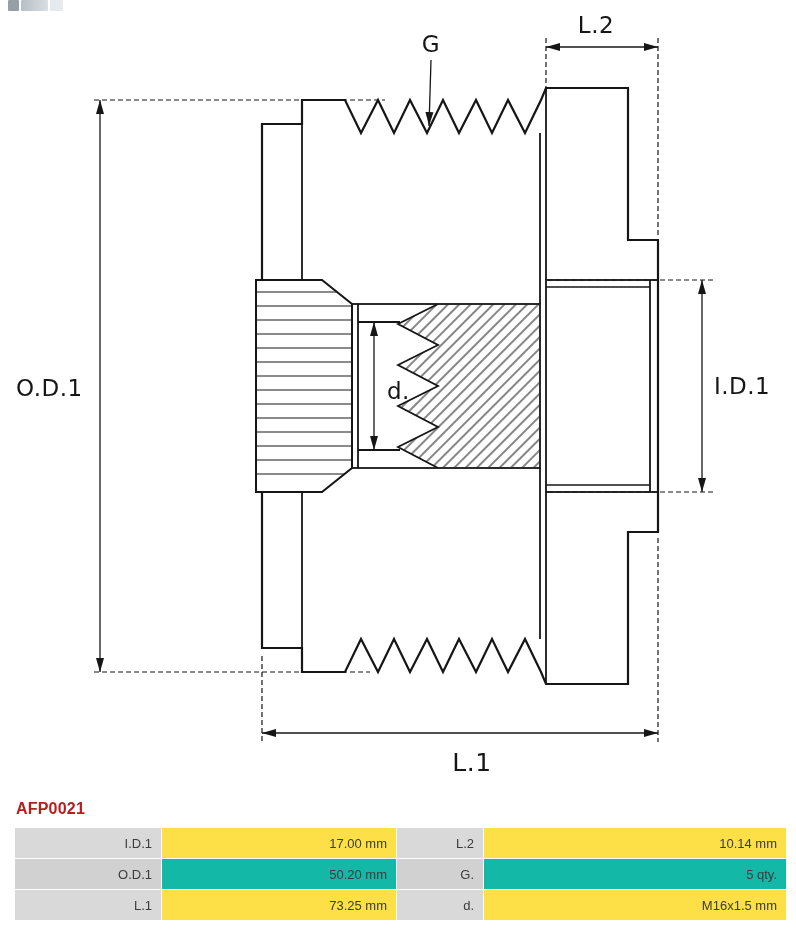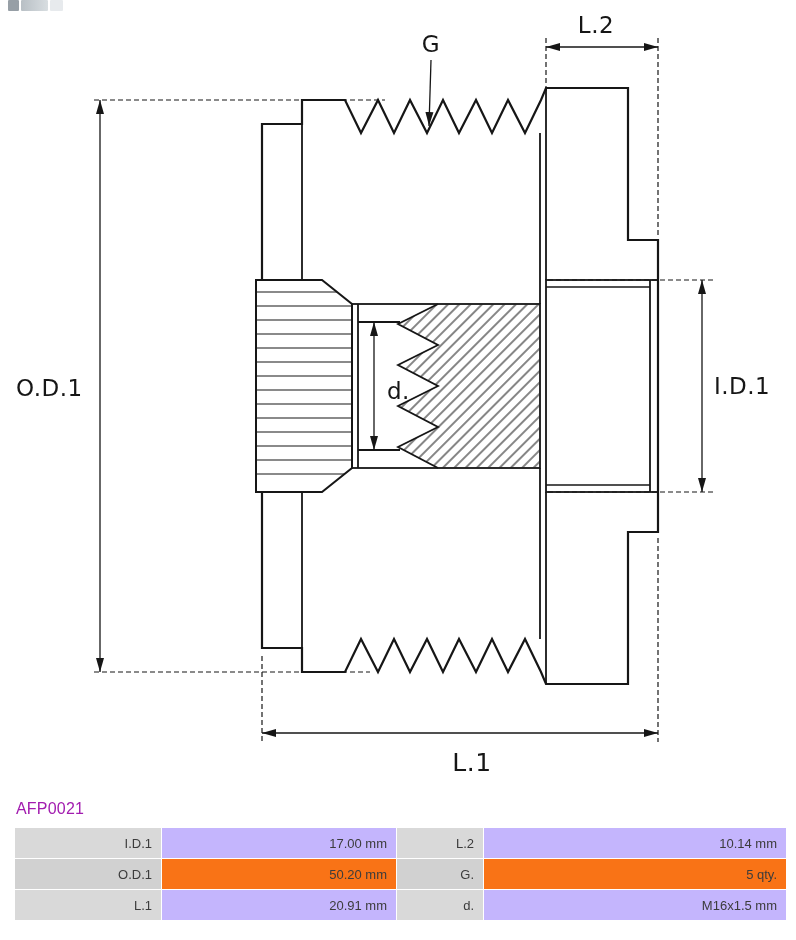--- a/index.html
+++ b/index.html
@@ -16,29 +16,29 @@
   .wm-s3{width:13px;background:#e2e6e9}
 
   svg.drawing{display:block}
   .dline{stroke:#161616;stroke-width:2.2;fill:none;stroke-linejoin:miter}
   .iline{stroke:#161616;stroke-width:1.8;fill:none}
   .tline{stroke:#161616;stroke-width:1.3;fill:none}
   .dash{stroke:#161616;stroke-width:1.2;fill:none;stroke-dasharray:5 3}
   .dlabel{font-family:"DejaVu Sans",sans-serif;font-size:23px;fill:#161616;letter-spacing:.5px}
   .dlabel.big{font-size:25px}
 
-  .part-number{margin:16px 0 9px 16px;font-size:16px;font-weight:normal;color:#a21caf;letter-spacing:.2px}
+  .part-number{margin:16px 0 9px 16px;font-size:16px;font-weight:bold;color:#b91c1c;letter-spacing:.2px}
 
   table.specs{width:768px;margin-left:14px;border-collapse:separate;border-spacing:1px;table-layout:fixed;
     font-size:13px;color:#3c3c3c}
   table.specs td{height:30px;padding:0 9px;text-align:right;vertical-align:middle;white-space:nowrap;overflow:hidden}
   td.lbl{background:#d9d9d9}
-  td.val{background:#c4b5fd}
+  td.val{background:#fde047}
   tr.alt td.lbl{background:#d1d1d1}
-  tr.alt td.val{background:#f97316}
+  tr.alt td.val{background:#14b8a6}
 </style>
 </head>
 <body>
 
 <div class="page">
 
   <div class="watermark">
     <span class="wm-seg wm-s1"></span>
     <span class="wm-seg wm-s2"></span>
     <span class="wm-seg wm-s3"></span>
@@ -168,20 +168,20 @@
         <td class="val">10.14 mm</td>
       </tr>
       <tr class="alt">
         <td class="lbl">O.D.1</td>
         <td class="val">50.20 mm</td>
         <td class="lbl">G.</td>
         <td class="val">5 qty.</td>
       </tr>
       <tr>
         <td class="lbl">L.1</td>
-        <td class="val">20.91 mm</td>
+        <td class="val">73.25 mm</td>
         <td class="lbl">d.</td>
         <td class="val">M16x1.5 mm</td>
       </tr>
     </tbody>
   </table>
 
 </div>
 
 </body></html>

